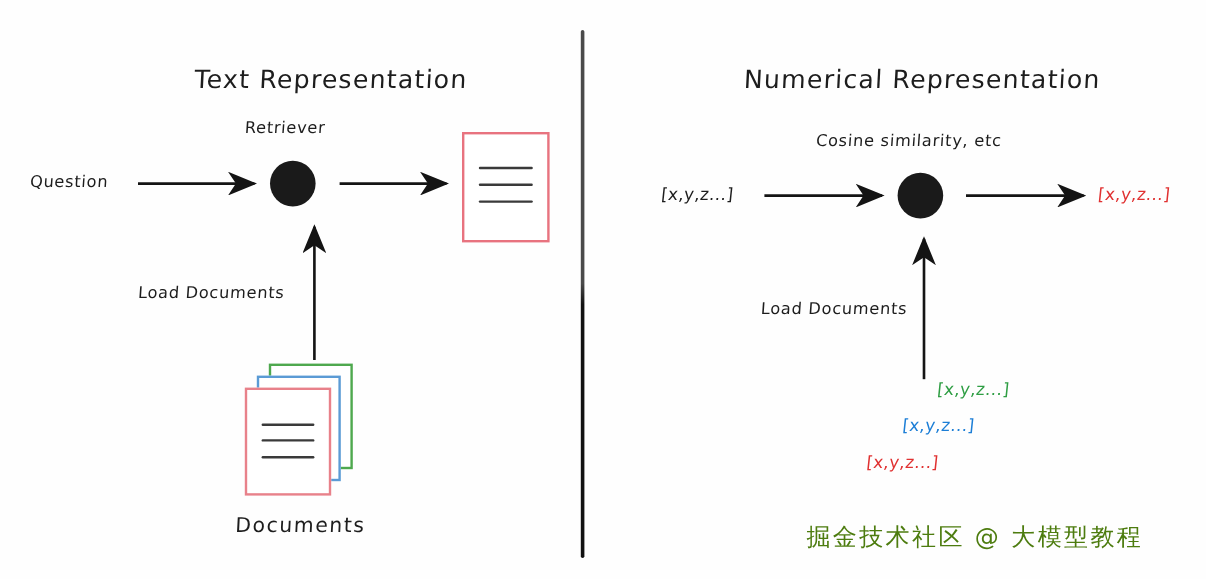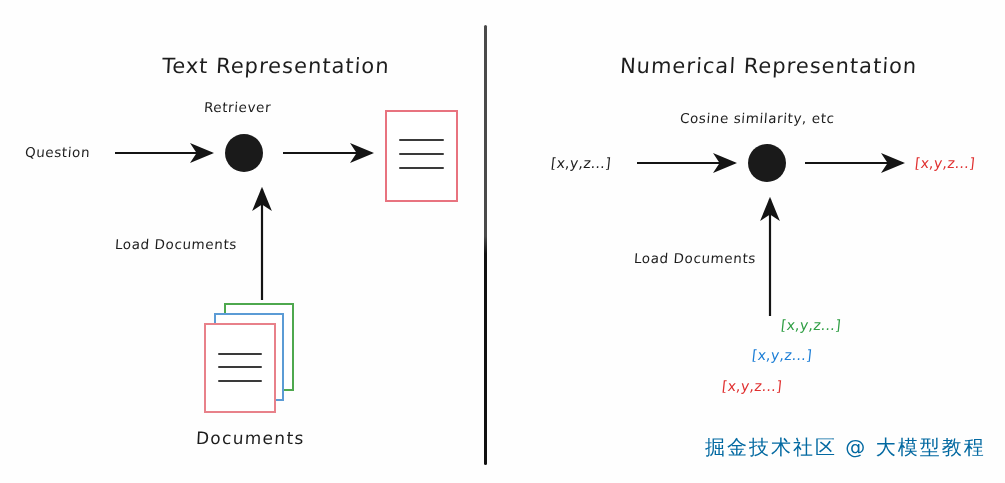--- a/index.html
+++ b/index.html
@@ -85,25 +85,24 @@
     left: 17%;
     width: 66%;
     border-radius: 1px;
   }
 
   
   .watermark {
     position: absolute;
     font-family: "DejaVu Sans", sans-serif;
     font-size: 20px;
-    color: #0369a1;
+    color: #4d7c0f;
     letter-spacing: 2px;
     white-space: nowrap;
     user-select: none;
-    margin-left: 33px;
   }
 
   svg.arrow-layer {
     position: absolute;
     left: 0; top: 0;
     width: 1005px; height: 483px;
     pointer-events: none;
   }
 </style>
 </head>

